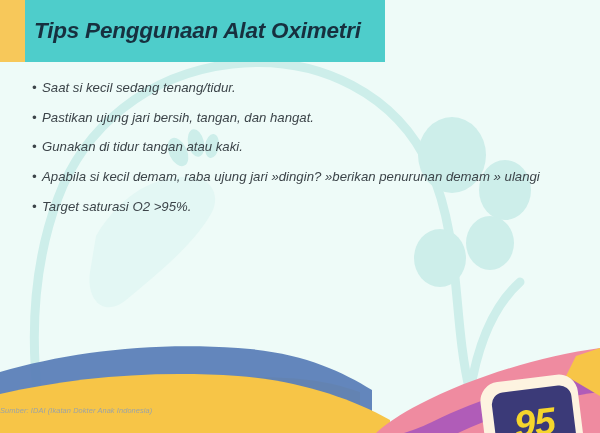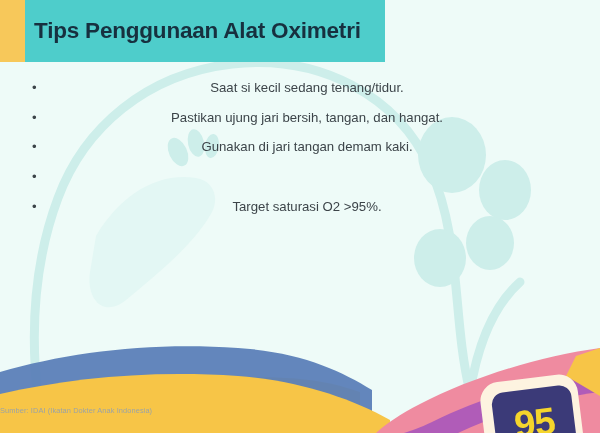--- a/index.html
+++ b/index.html
@@ -7,20 +7,21 @@
     padding: 0;
     background: #ffffff;
   }
   #slide {
     position: relative;
     width: 600px;
     height: 433px;
     overflow: hidden;
     background: #eefbf8;
     font-family: "Liberation Sans", sans-serif;
+    font-style: italic;
   }
 
   
   .watermark {
     position: absolute;
     left: 0; top: 0;
     width: 600px; height: 433px;
     pointer-events: none;
   }
 
@@ -77,21 +78,20 @@
   }
   .bullet-dot {
     flex: 0 0 auto;
     width: 10px;
     color: #3c4449;
     font-size: 13.2px;
     line-height: 1.42;
   }
   .bullet-text {
     flex: 1 1 auto;
-    text-align: center;
   }
   .bullet-text .cont {
     display: block;
     margin-top: 11px;
   }
 
   
   .source-note {
     position: absolute;
     left: 0;
@@ -185,26 +185,27 @@
       <span class="bullet-text">Saat si kecil sedang tenang/tidur.</span>
     </div>
 
     <div class="bullet-row">
       <span class="bullet-dot">•</span>
       <span class="bullet-text">Pastikan ujung jari bersih, tangan, dan hangat.</span>
     </div>
 
     <div class="bullet-row">
       <span class="bullet-dot">•</span>
-      <span class="bullet-text">Gunakan di jari tangan demam kaki.</span>
+      <span class="bullet-text">Gunakan di tidur tangan atau kaki.</span>
     </div>
 
     <div class="bullet-row">
       <span class="bullet-dot">•</span>
       <span class="bullet-text">
+        <span>Apabila si kecil demam, raba ujung jari »dingin? »berikan penurunan demam » ulangi</span>
       </span>
     </div>
 
     <div class="bullet-row">
       <span class="bullet-dot">•</span>
       <span class="bullet-text">Target saturasi O2 &gt;95%.</span>
     </div>
 
   </div>
 

